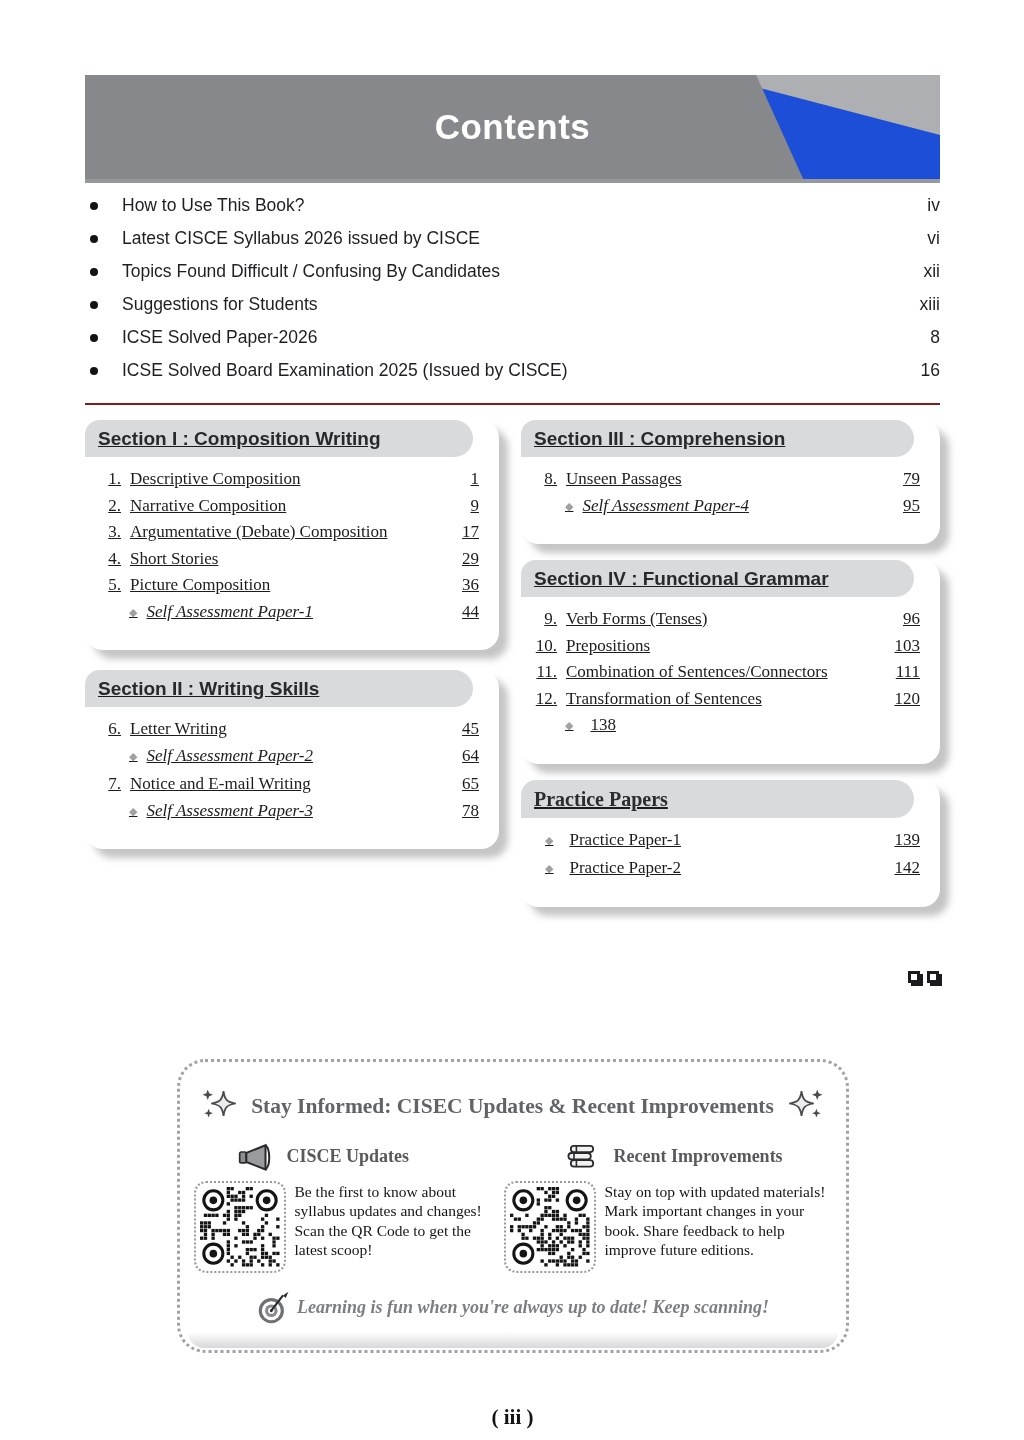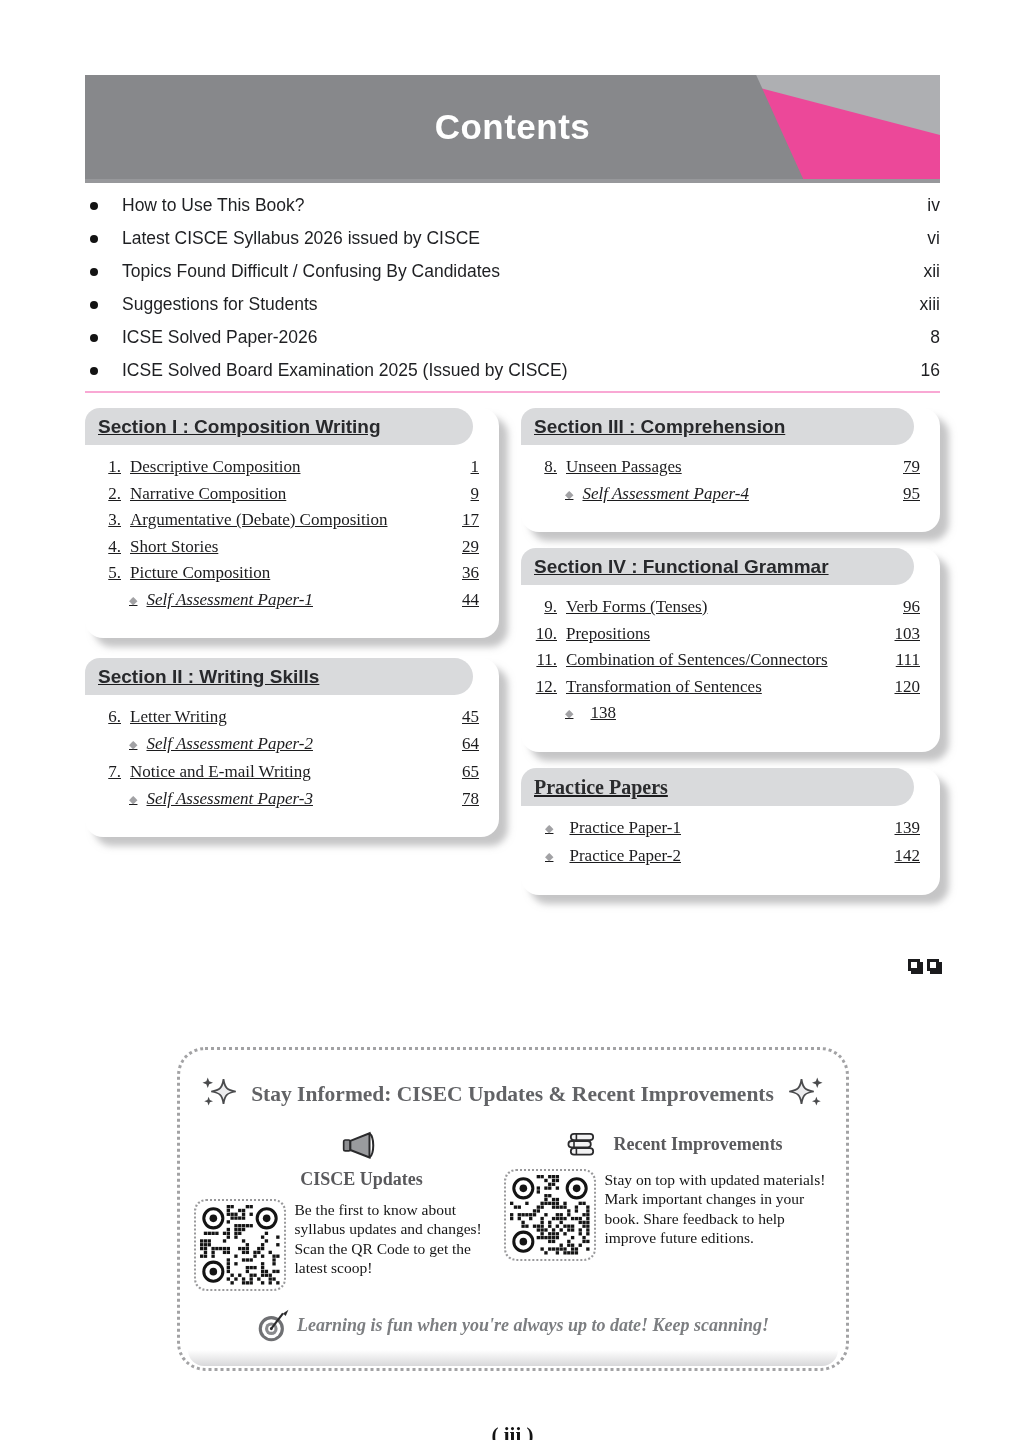--- a/index.html
+++ b/index.html
@@ -4,30 +4,30 @@
 <style>
   * { margin:0; padding:0; box-sizing:border-box; }
   html,body { background:#ffffff; }
   body {
     width:1024px; height:1440px; position:relative; overflow:hidden;
     font-family:"Liberation Sans", sans-serif; color:#1c1c1e;
   }
   .page { padding:75px 84px 0 85px; }
 
   
-  .banner { position:relative; height:108px; background:#ec4899; border-bottom:4px solid #97989b; overflow:hidden; }
+  .banner { position:relative; height:108px; background:#1d4ed8; border-bottom:4px solid #97989b; overflow:hidden; }
   .banner .corner-tri { position:absolute; top:0; right:0; width:230px; height:60px; background:#aeafb2;
     clip-path:polygon(0 0,100% 0,100% 100%); }
   .banner .dark-poly { position:absolute; inset:0; background:#87888b;
     clip-path:polygon(0 0,78.5% 0,84% 100%,0 100%); }
   .banner-title { position:absolute; inset:0; display:flex; align-items:center; justify-content:center;
     color:#ffffff; font-size:35px; font-weight:bold; letter-spacing:.5px; }
 
   
-  .front-list { margin-top:6px; padding-bottom:4px; border-bottom:2px solid #f9a8d4; }
+  .front-list { margin-top:6px; padding-bottom:16px; border-bottom:2px solid #7f1d1d; }
   .front-row { display:flex; align-items:center; height:33px; font-size:17.5px; color:#1e1f22; }
   .front-bullet { width:8px; height:8px; border-radius:50%; background:#131313; margin:0 24px 0 5px; flex:none; }
   .front-label { flex:1; }
   .front-page { margin-left:10px; }
 
   
   .columns { display:flex; gap:22px; margin-top:15px; align-items:flex-start; }
   .col-left { width:414px; flex:none; }
   .col-right { flex:1; }
   .section-box { background:#ffffff; border-radius:18px; box-shadow:9px 9px 7px rgba(150,150,152,.55);
@@ -57,21 +57,21 @@
     background:#ffffff; padding:24px 12px 24px; }
   .info-box::after { content:''; position:absolute; left:8px; right:8px; bottom:2px; height:16px;
     background:linear-gradient(rgba(255,255,255,0),#d8d8da); border-radius:0 0 24px 24px; pointer-events:none; }
   .info-title-row { display:flex; align-items:center; justify-content:center; gap:10px; }
   .info-title { font-family:"Liberation Serif", serif; font-weight:bold; font-size:21.5px; color:#626366; }
   .sparkle { width:42px; height:42px; flex:none; }
   .info-cols { display:flex; gap:18px; margin-top:14px; padding:0 2px; }
   .info-col.left { width:292px; flex:none; }
   .info-col.right { flex:1; }
   .heading-row { display:flex; align-items:center; gap:9px; margin-bottom:9px; }
-  .info-col.left  .heading-row { margin-left:44px;flex-direction:column; }
+  .info-col.left  .heading-row { margin-left:44px; }
   .info-col.right .heading-row { margin-left:62px;gap:16px; }
   .info-heading { font-family:"Liberation Serif", serif; font-weight:bold; font-size:18px; color:#59595c; }
   .qr-row { display:flex; gap:9px; }
   .qr-box { width:92px; height:92px; flex:none; border:2px dotted #99999b; border-radius:12px; padding:4px; background:#fff; }
   .qr-box svg { width:100%; height:100%; display:block; }
   .info-text { font-family:"Liberation Serif", serif; font-size:15.5px; line-height:19.5px; color:#151515; padding-top:1px; }
   .tagline-row { display:flex; align-items:center; justify-content:center; gap:5px; margin-top:17px; }
   .tagline { font-family:"Liberation Serif", serif; font-style:italic; font-weight:bold; font-size:18px; color:#7c7e81; }
   .dart-icon { width:36px; height:36px; flex:none; }
   .mega-icon { width:40px; height:30px; flex:none; }

